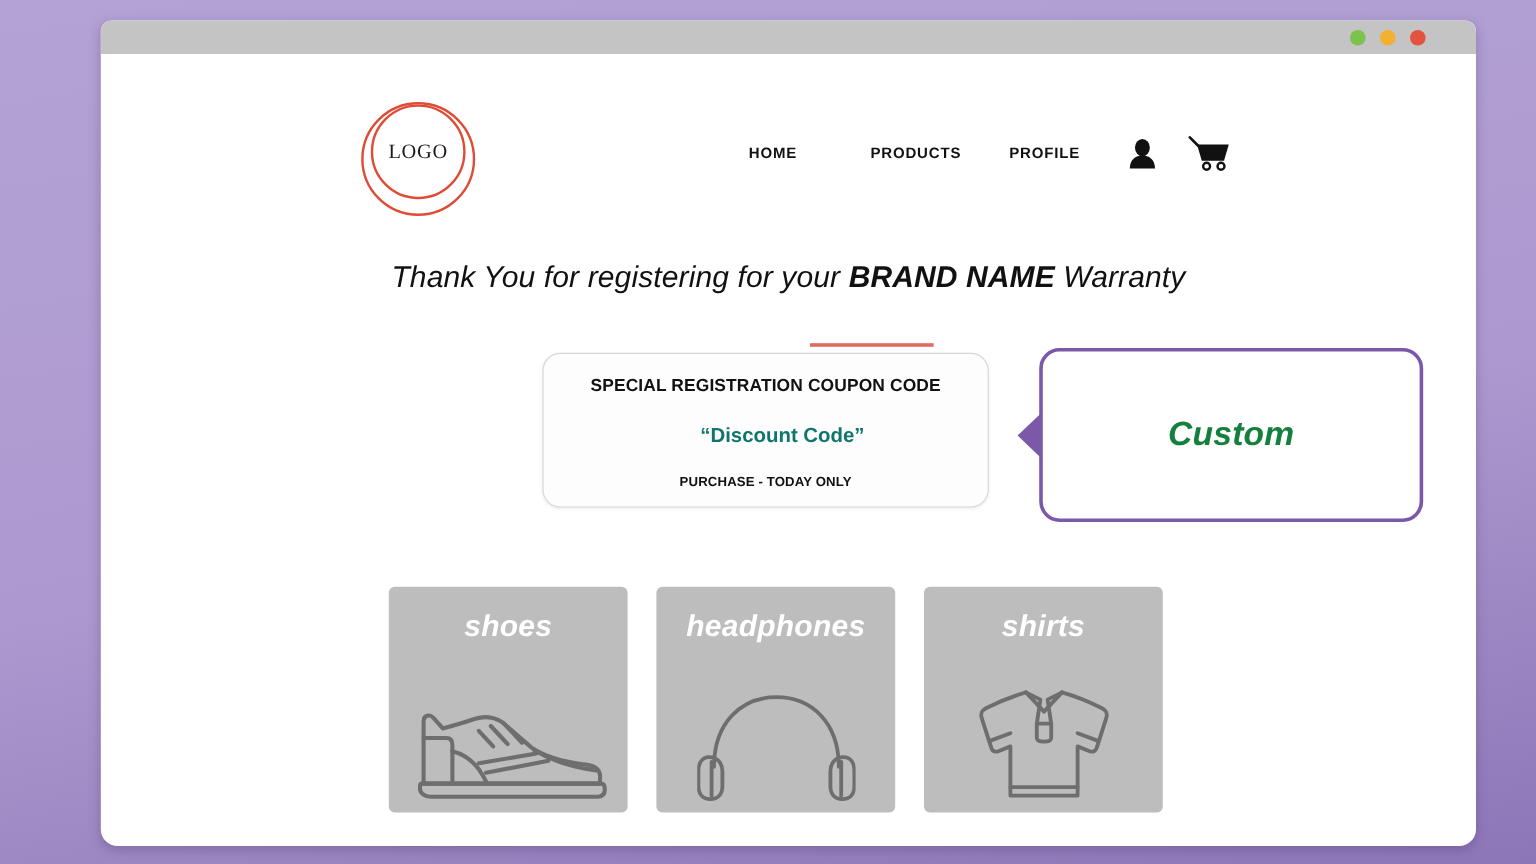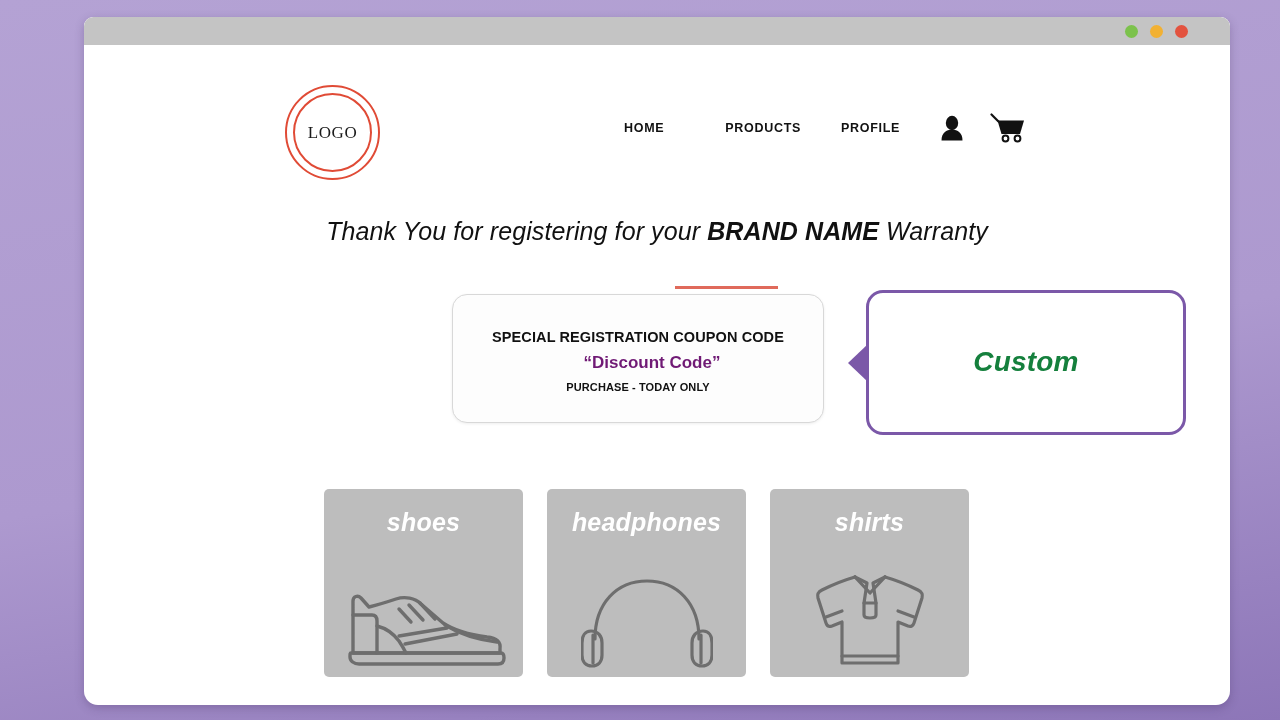--- a/index.html
+++ b/index.html
@@ -32,24 +32,24 @@
   .dot.yellow { background:#f2b133; }
   .dot.red    { background:#e3533f; }
 
   .page { position:relative; height:660px; }
 
   
   .site-header {
     position:relative; height:120px;
   }
   .logo {
-    position:absolute; left:201px; top:40px;
+    position:absolute; left:217px; top:40px;
     width:95px; height:95px;
     border:2px solid #e04b36; border-radius:50%;
-    display:flex; align-items:center; justify-content:center;
+    display:flex; align-items:flex-start; justify-content:center;
   }
   .logo-inner {
     width:79px; height:79px;
     border:2px solid #e04b36; border-radius:50%;
     display:flex; align-items:center; justify-content:center;
   }
   .logo-text {
     font-family:"Liberation Serif", serif;
     font-size:17px; letter-spacing:.6px; color:#1a1a1a;
   }
@@ -82,28 +82,28 @@
   }
 
   
   .coupon {
     position:absolute; left:368px; top:249px;
     width:372px; height:129px;
     background:#fdfdfd;
     border:1px solid #d8d8d8; border-radius:15px;
     box-shadow:0 1px 3px rgba(0,0,0,.07);
     display:flex; flex-direction:column;
-    align-items:center; justify-content:center; gap:8px;
+    align-items:center; justify-content:center; gap:23px;
     padding-top:4px;
   }
   .coupon-title {
     font-size:14.5px; font-weight:bold; color:#111; letter-spacing:.1px;
   }
   .coupon-code {
-    font-size:17px; font-weight:bold; color:#701a75;margin-left:28px;
+    font-size:17px; font-weight:bold; color:#0f766e;margin-left:28px;
   }
   .coupon-sub {
     font-size:11px; font-weight:bold; color:#111; letter-spacing:.1px;
   }
 
   
   .callout {
     position:absolute; left:782px; top:245px;
     width:320px; height:145px;
     border:3px solid #7b58a8; border-radius:17px;

